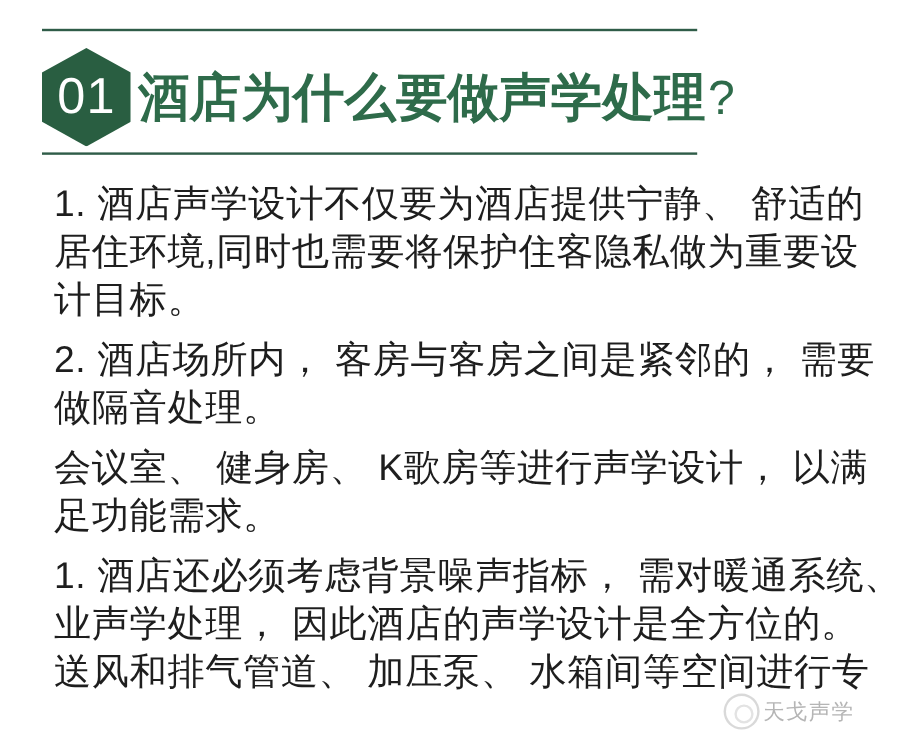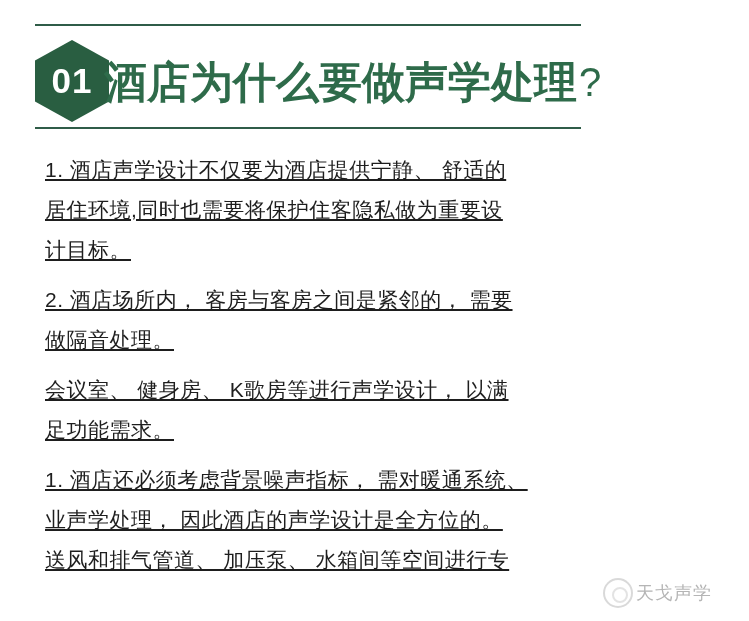--- a/index.html
+++ b/index.html
@@ -36,29 +36,29 @@
     width:74px;
     height:82px;
     background:var(--accent-dark);
     clip-path:polygon(50% 0%,100% 25%,100% 75%,50% 100%,0% 75%,0% 25%);
     display:flex;
     align-items:center;
     justify-content:center;
   }
   .hex-number{
     color:#ffffff;
-    font-size:35px;
-    font-weight:700;
+    font-size:42px;
+    font-weight:400;
     letter-spacing:1px;
     line-height:1;
     transform:translateY(-1px);
   }
   .title-row{
     position:absolute;
-    left:104px;
+    left:115px;
     top:58px;
     height:48px;
     display:flex;
     align-items:flex-start;
     white-space:nowrap;
   }
   .page-title{
     color:var(--accent);
     font-size:43px;
     font-weight:700;
@@ -72,22 +72,21 @@
     line-height:48px;
     margin-left:2px;
   }
   
   .body-text{
     position:absolute;
     left:45px;
     top:150px;
     width:680px;
     color:var(--body-text);
-    font-size:21px;
-    text-decoration:underline;
+    font-size:31px;
   }
   .para{margin-bottom:10px;}
   .para:last-child{margin-bottom:0;}
   .line{
     line-height:40px;
     white-space:pre;
     letter-spacing:0.5px;
   }
   
   .watermark{

